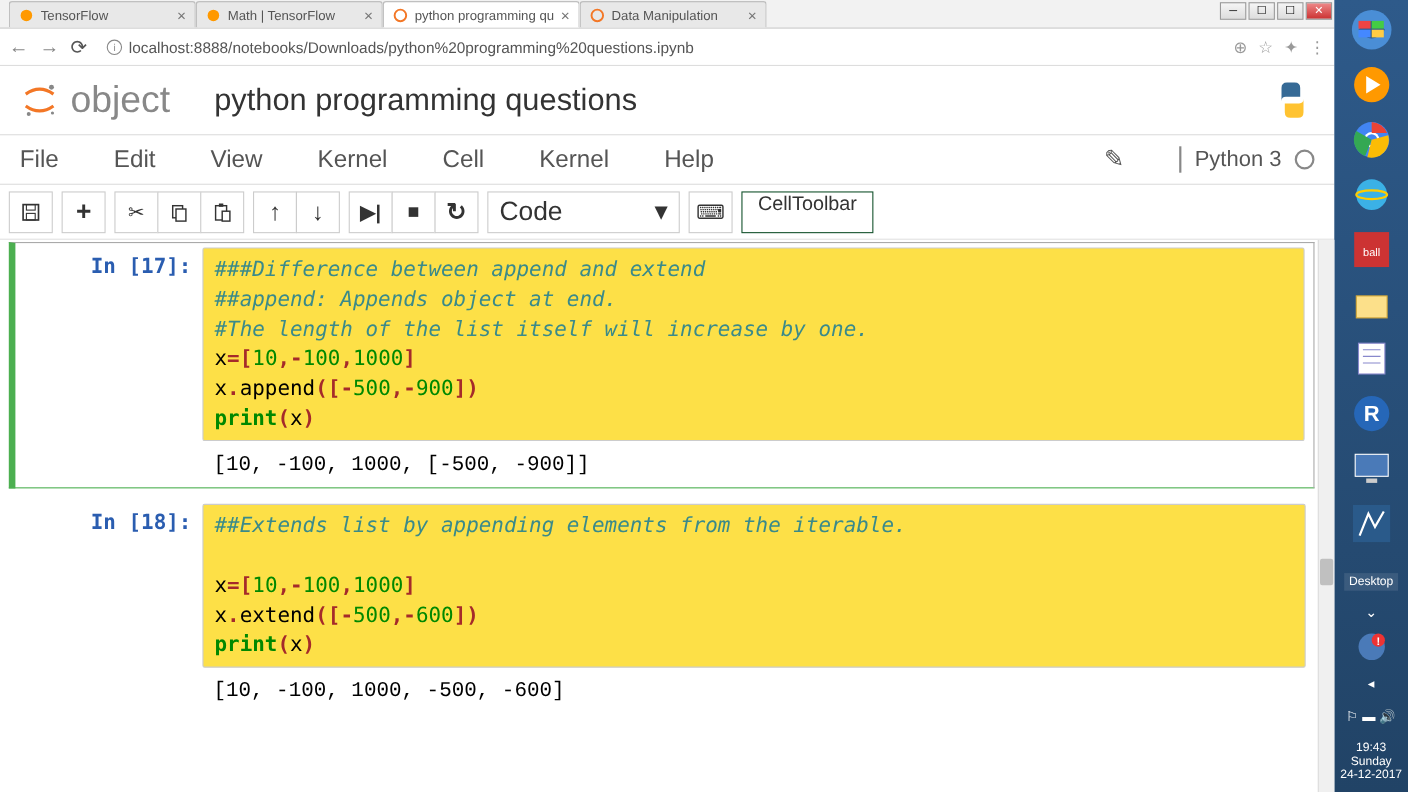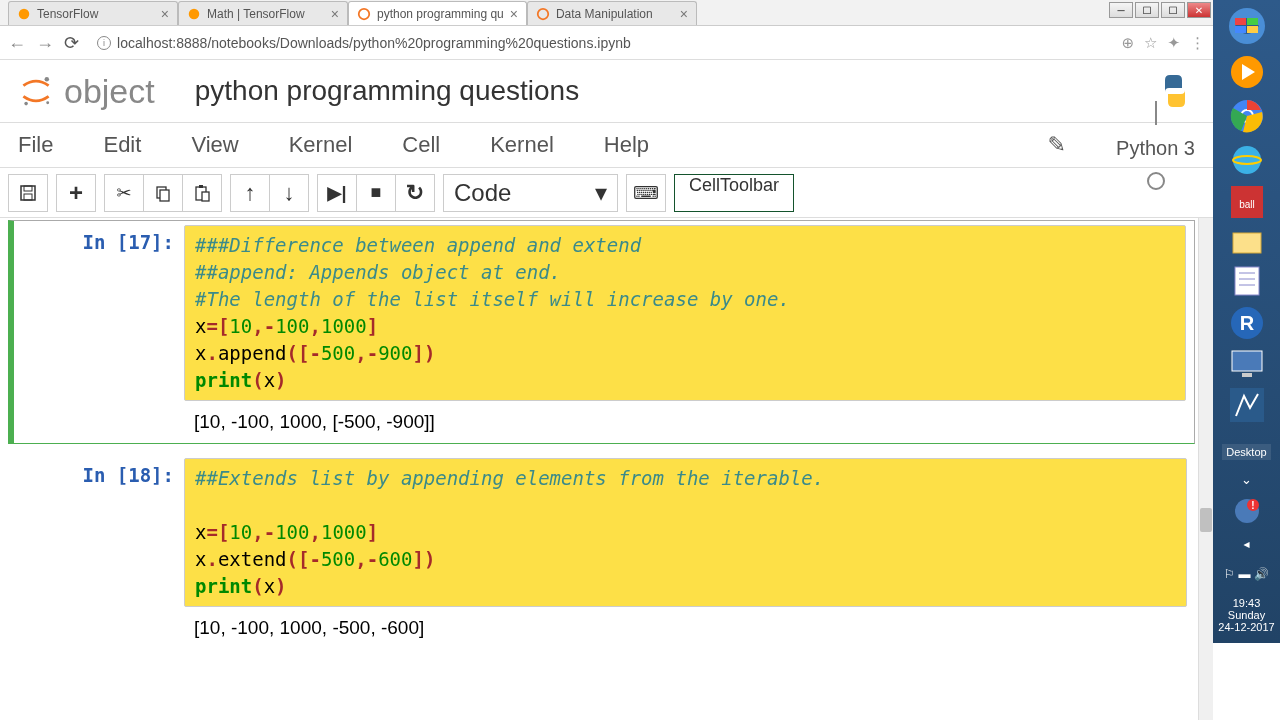--- a/index.html
+++ b/index.html
@@ -21,41 +21,41 @@
 .url-icon { width: 14px; height: 14px; border: 1px solid #888; border-radius: 50%; display: flex; align-items: center; justify-content: center; font-size: 9px; color: #888; }
 .addr-icons { display: flex; gap: 10px; align-items: center; color: #999; font-size: 15px; }
 .jupyter-hdr { height: 62px; display: flex; align-items: center; padding: 8px 18px; gap: 40px; }
 .jupyter-logo { display: flex; align-items: center; gap: 10px; }
 .jlogo-svg { width: 36px; height: 36px; }
 .jtext { font-size: 34px; color: #888; font-family: Arial; }
 .notebook-title { font-size: 28px; color: #333; }
 .python-logo { margin-left: auto; font-size: 36px; }
 .menu-bar { height: 46px; border-top: 1px solid #ddd; border-bottom: 1px solid #ddd; display: flex; align-items: center; padding: 0 18px; gap: 50px; font-size: 22px; color: #555; }
 .menu-bar .spacer { flex: 1; }
-.kernel-ind { display: flex; align-items: center; gap: 12px; font-size: 20px; flex-direction: column; }
+.kernel-ind { display: flex; align-items: center; gap: 12px; font-size: 20px; }
 .kernel-ind .sep { border-left: 2px solid #888; height: 24px; }
 .kernel-circle { width: 18px; height: 18px; border: 2px solid #888; border-radius: 50%; }
 .toolbar { height: 50px; border-bottom: 1px solid #ddd; display: flex; align-items: center; padding: 0 8px; gap: 8px; }
 .tb-grp { display: flex; }
 .tb-btn { width: 40px; height: 38px; border: 1px solid #ccc; background: #fff; display: flex; align-items: center; justify-content: center; font-size: 18px; color: #333; }
 .tb-btn + .tb-btn { margin-left: -1px; }
 .tb-select { width: 175px; height: 38px; border: 1px solid #ccc; padding: 0 10px; font-size: 24px; color: #333; display: flex; align-items: center; justify-content: space-between; }
 .tb-cell-toolbar { height: 38px; border: 1px solid #14532d; padding: 0 14px; font-size: 18px; color: #333; display: flex; align-items: flex-start; }
 .notebook-area { flex: 1; overflow: auto; background: #fff; padding: 2px 18px 10px 14px; position: relative; }
 .cell { display: flex; margin-bottom: 14px; }
 .cell.selected { border-left: 6px solid #4caf50; border-top: 1px solid #aaa; border-right: 1px solid #aaa; border-bottom: 1px solid #4caf50; padding: 4px 0 6px 0; margin-left: -6px; }
 .prompt { width: 170px; text-align: right; padding: 6px 10px 0 0; font-family: 'DejaVu Sans Mono', monospace; font-size: 19px; color: #2a5db0; font-weight: bold; flex-shrink: 0; }
 .input-area { flex: 1; border: 1px solid #ccc; border-radius: 2px; padding: 6px 10px; background: #fde047; font-family: 'DejaVu Sans Mono', monospace; font-size: 19px; line-height: 1.42; overflow-x: auto; }
-.output-area { font-family: Liberation Sans, sans-serif; font-size: 19px; padding: 10px 0 4px 10px; white-space: pre; }
+.output-area { font-family: Liberation Mono, monospace; font-size: 19px; padding: 10px 0 4px 10px; white-space: pre; }
 .cell-body { flex: 1; display: flex; flex-direction: column; margin-right: 8px; }
 .code .cmnt { color: #3a8a8a; font-style: italic; }
 .code .op { color: #a52a2a; font-weight: bold; }
 .code .num { color: #008800; }
 .code .kw { font-weight: bold; color: #008800; }
-.taskbar { width: 67px; height: 643px; float: left; background: linear-gradient(#2e5a8a,#214366); display: flex; flex-direction: column; align-items: center; padding: 6px 0; gap: 8px; }
+.taskbar { width: 67px; height: 720px; float: left; background: linear-gradient(#2e5a8a,#214366); display: flex; flex-direction: column; align-items: center; padding: 6px 0; gap: 8px; }
 .tb-ico { width: 44px; height: 44px; border-radius: 4px; display: flex; align-items: center; justify-content: center; font-size: 26px; }
 .tb-footer { margin-top: auto; width: 100%; text-align: center; color: #fff; font-size: 11px; padding: 4px 0; }
 .desktop-lbl { background: rgba(255,255,255,0.1); padding: 2px 4px; margin: 2px 6px; font-size: 11px; color: #fff; text-align: left; }
 .tray { display: flex; gap: 4px; justify-content: center; padding: 4px 0; color: #fff; font-size: 12px; }
 .scrollbar-v { position: absolute; top: 0; right: 0; width: 15px; height: 100%; background: #f0f0f0; border-left: 1px solid #ddd; }
 .sb-thumb { position: absolute; left: 1px; right: 1px; top: 290px; height: 24px; background: #c0c0c0; border-radius: 2px; }
 svg { display: block; }
 </style>
 </head>
 <body>

